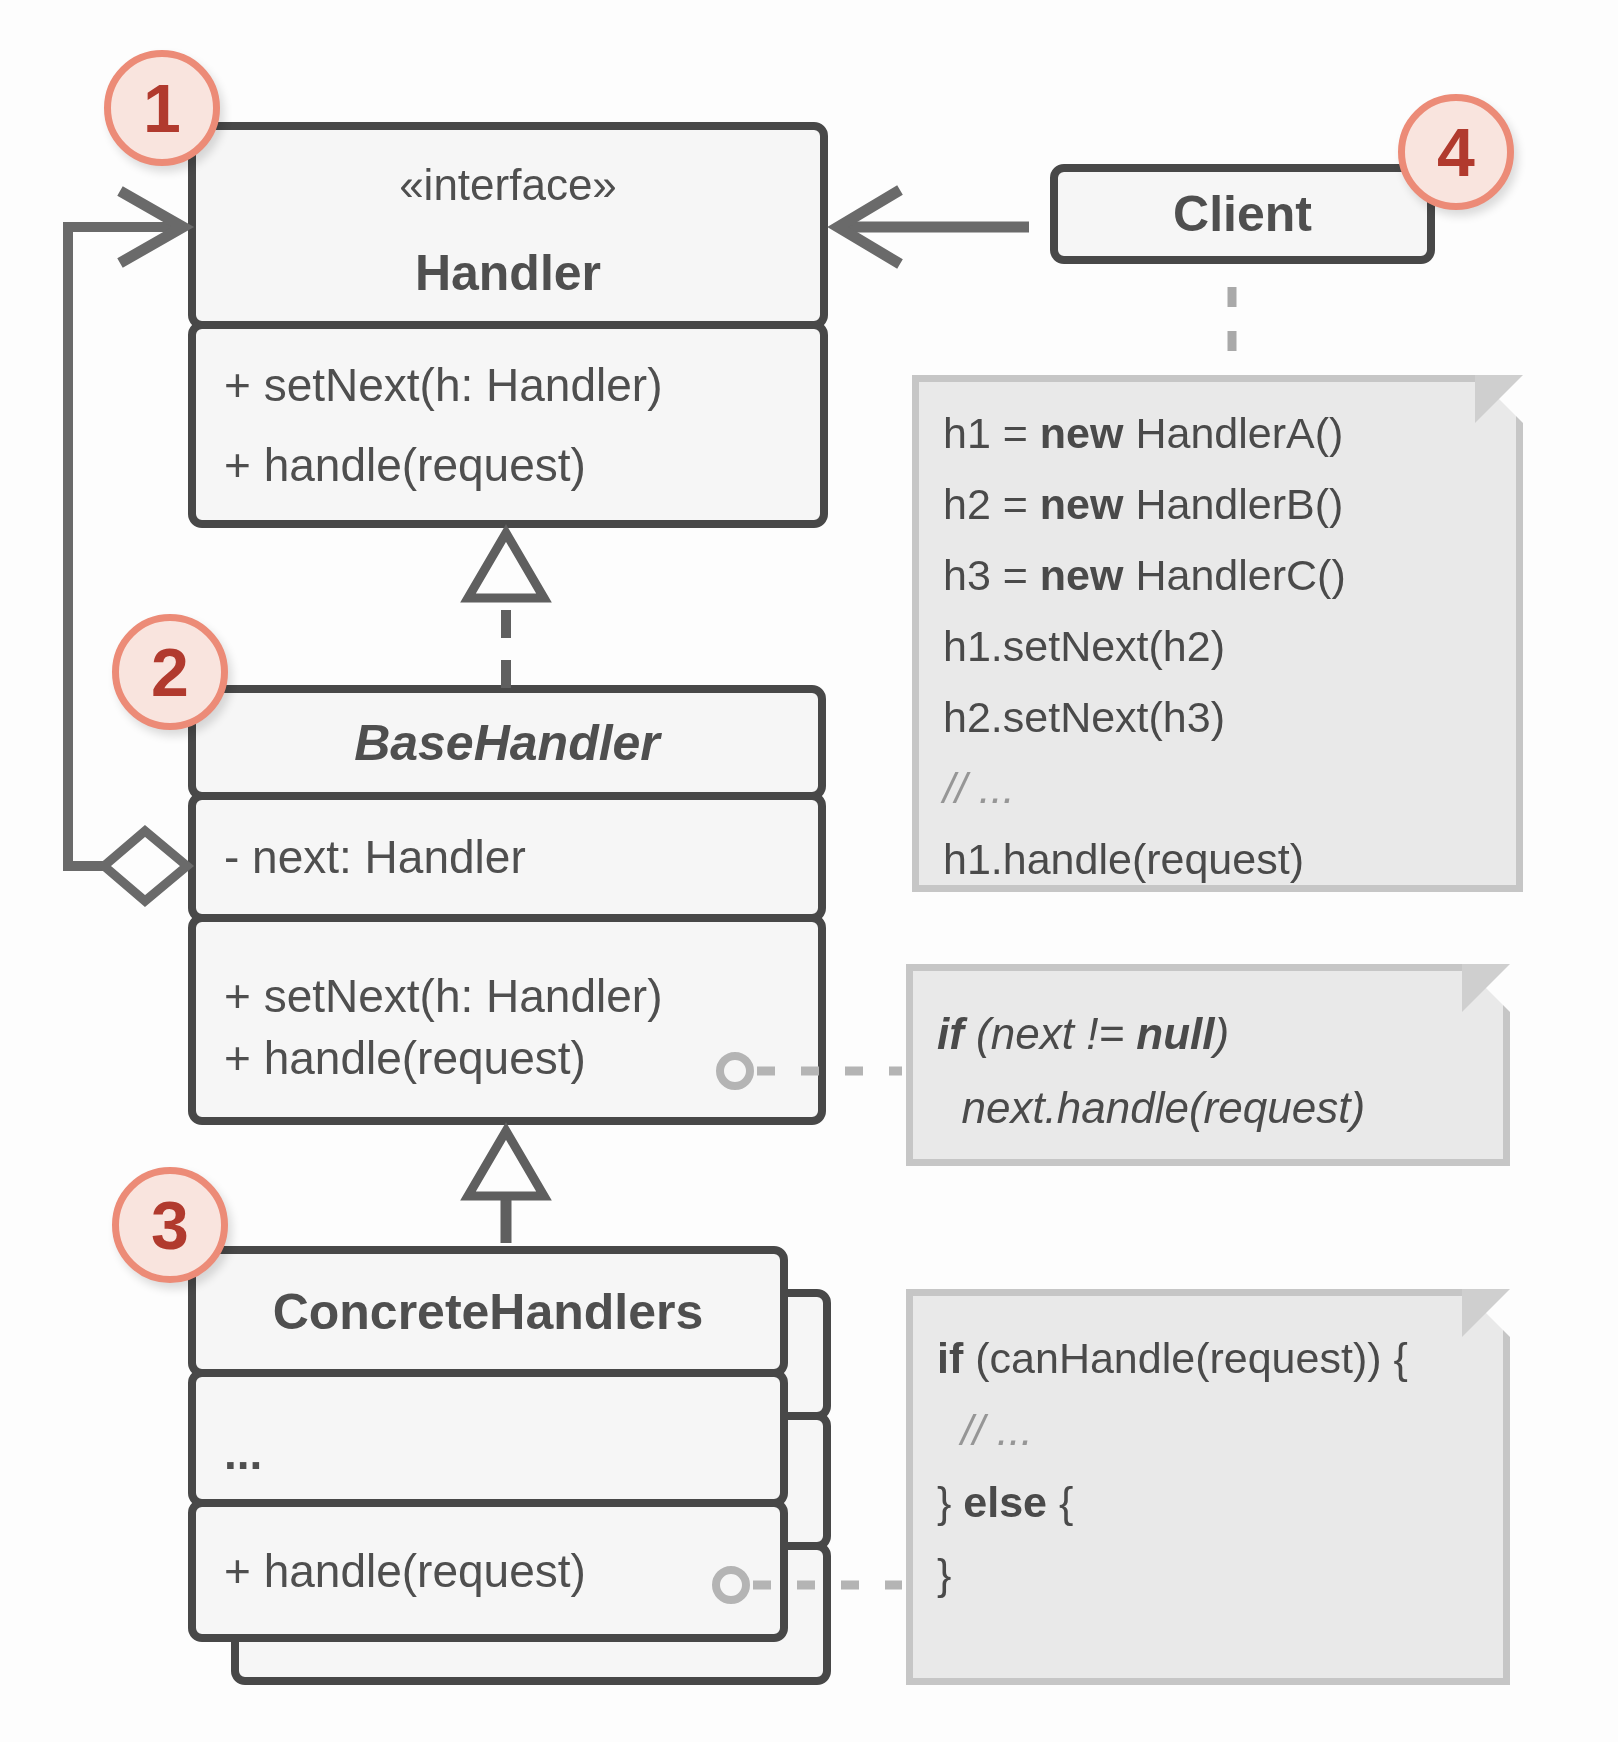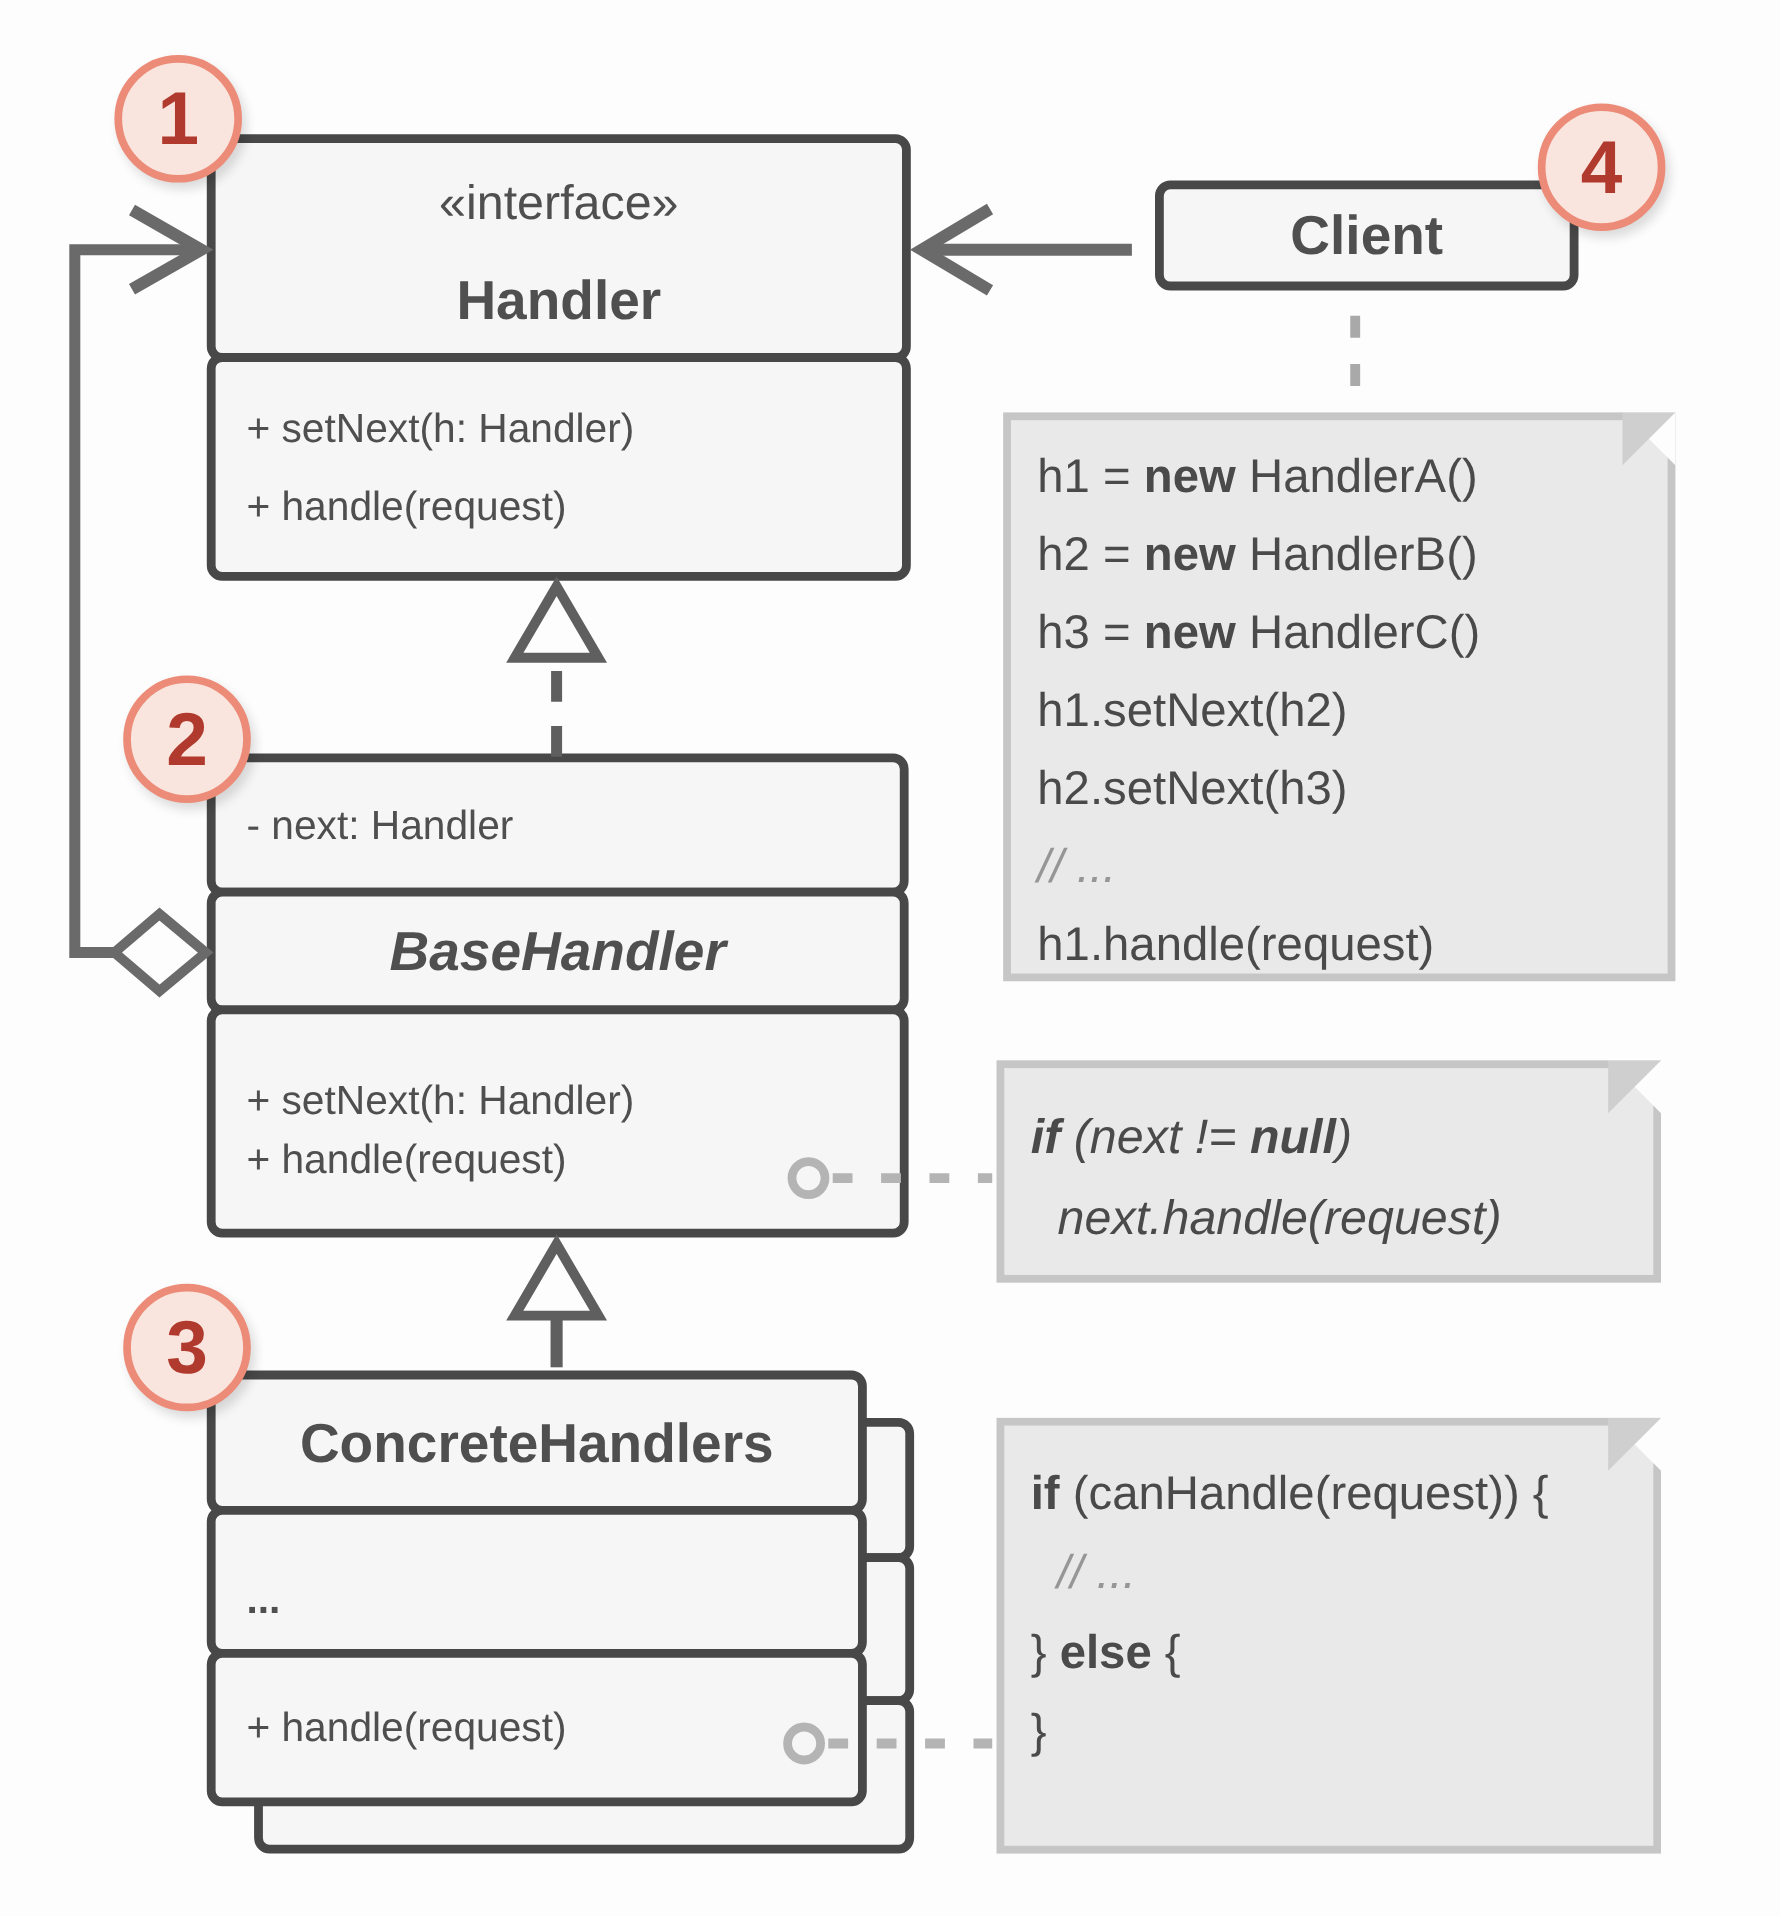--- a/index.html
+++ b/index.html
@@ -14,21 +14,21 @@
   
   .uml-box{position:absolute;z-index:10;}
   .comp{box-sizing:border-box;background:var(--box_fill);border:8px solid var(--box_border);
         border-radius:14px;display:flex;flex-direction:column;justify-content:center;}
   .comp + .comp{margin-top:-8px;}
   .comp.left{align-items:flex-start;padding-left:28px;}
   .comp.center{align-items:center;}
   .uml-title-stereo{font-size:44px;font-weight:400;}
   .uml-title-name{font-size:50px;font-weight:700;}
   .uml-title-name.italic{font-style:italic;}
-  .uml-line{font-size:37px;line-height:1;}
+  .uml-line{font-size:46px;line-height:1;}
   .gap26{gap:34px;} .gap16{gap:16px;}
   .back-box{z-index:5;}
 
   
   .note{position:absolute;z-index:8;box-sizing:border-box;background:var(--note_fill);
         border:7px solid var(--note_border);}
   .note::before{content:"";position:absolute;top:-7px;right:-7px;width:0;height:0;
         border-style:solid;border-width:0 48px 48px 0;
         border-color:transparent var(--background) transparent transparent;}
   .note::after{content:"";position:absolute;top:-7px;right:-7px;width:0;height:0;
@@ -64,25 +64,25 @@
     </div>
   </div>
 
   <div class="uml-box" style="left:1029px;top:164px;width:406px;">
     <div class="comp center" style="height:100px;margin-left:21px;">
       <div class="uml-title-name">Client</div>
     </div>
   </div>
 
   <div class="uml-box" style="left:188px;top:685px;width:638px;">
+    <div class="comp center" style="height:115px;">
+      <div class="uml-title-name italic">BaseHandler</div>
+    </div>
     <div class="comp left" style="height:130px;">
       <div class="uml-line">- next: Handler</div>
-    </div>
-    <div class="comp center" style="height:115px;">
-      <div class="uml-title-name italic">BaseHandler</div>
     </div>
     <div class="comp left gap16" style="height:211px;padding-top:14px;">
       <div class="uml-line">+ setNext(h: Handler)</div>
       <div class="uml-line">+ handle(request)</div>
     </div>
   </div>
 
   <div class="uml-box back-box" style="left:231px;top:1289px;width:600px;">
     <div class="comp" style="height:131px;"></div>
     <div class="comp" style="height:138px;"></div>

